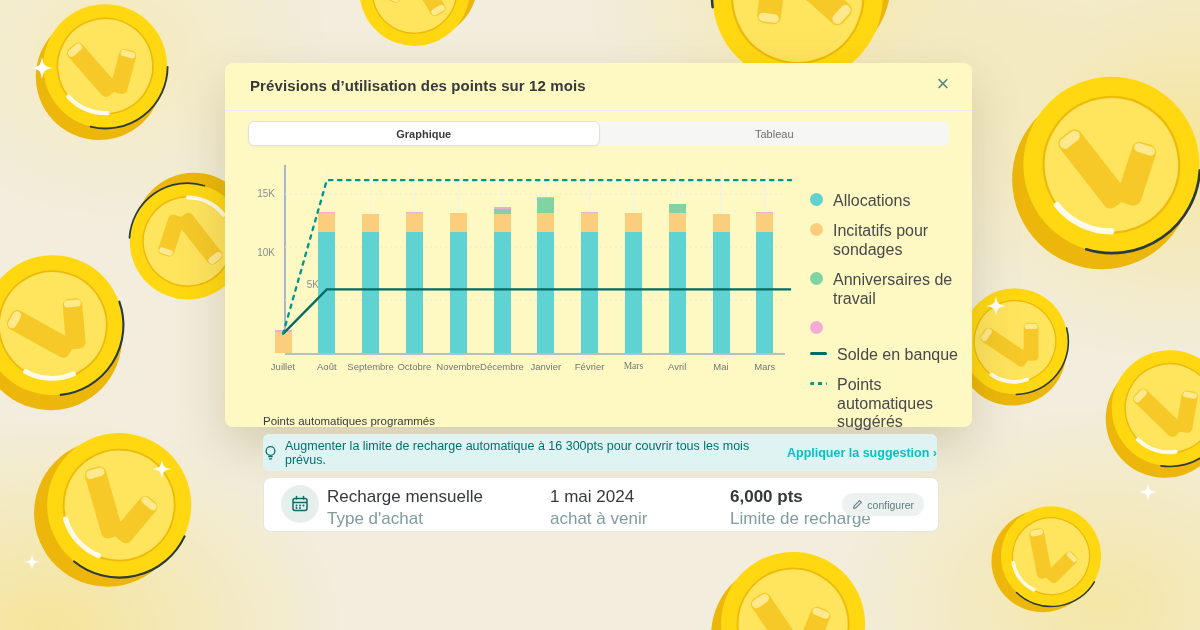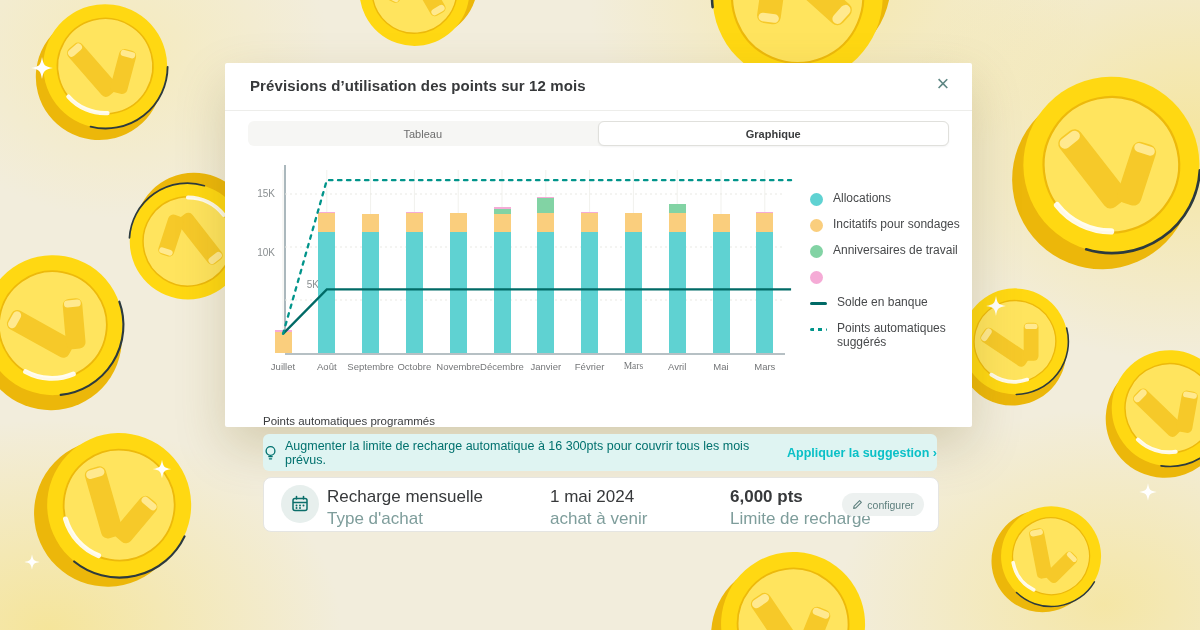--- a/index.html
+++ b/index.html
@@ -7,43 +7,43 @@
        font-family:"Liberation Sans",sans-serif;
        background:
          radial-gradient(420px 300px at 4% 100%, rgba(248,222,100,.55), rgba(248,222,100,0) 70%),
          radial-gradient(420px 320px at 99% 22%, rgba(248,222,100,.5), rgba(248,222,100,0) 70%),
          radial-gradient(360px 260px at 70% 0%, rgba(248,226,120,.45), rgba(248,226,120,0) 70%),
          radial-gradient(380px 280px at 92% 96%, rgba(248,222,100,.45), rgba(248,222,100,0) 70%),
          radial-gradient(300px 240px at 10% 8%, rgba(249,230,140,.4), rgba(249,230,140,0) 70%),
          #F2EDDC;}
   .bg-svg{position:absolute;left:0;top:0;z-index:1;}
   
-  .modal{position:absolute;left:225px;top:63px;width:747px;height:364px;background:#ffffff;
-         border-radius:2px;box-shadow:0 20px 50px rgba(110,92,20,.22);z-index:10;}
+  .modal{position:absolute;left:225px;top:63px;width:747px;height:364px;background:#fef9c3;
+         border-radius:8px;box-shadow:0 20px 50px rgba(110,92,20,.22);z-index:10;}
   .modal-header{position:absolute;left:0;top:0;right:0;height:47px;border-bottom:1px solid #EDEDEA;}
   .modal-title{position:absolute;left:25px;top:14px;font-size:15px;font-weight:700;color:#37393B;letter-spacing:.1px;}
   .close-btn{position:absolute;right:14px;top:6px;width:30px;height:30px;border:0;background:none;cursor:pointer;
              font-size:22px;font-weight:300;color:#5F8784;line-height:30px;padding:0;}
   
   .tabbar{position:absolute;left:23px;top:58px;width:701px;height:25px;background:#F6F6F4;border-radius:6px;display:flex;}
   .tab{flex:1;display:flex;align-items:center;justify-content:center;font-size:11px;color:#6D6D6D;cursor:pointer;}
   .tab.active{background:#fff;border:1px solid #E0E0DC;border-radius:6px;font-weight:700;color:#3A3C3E;box-shadow:0 1px 2px rgba(0,0,0,.05);}
   
   .chartwrap{position:absolute;left:0;top:100px;width:727px;height:215px;}
   .plot{position:absolute;left:60px;top:7px;width:500px;height:183px;}
   .yaxis{position:absolute;left:-1px;top:-5px;bottom:0;width:2px;background:#ABB8BD;}
   .xaxis{position:absolute;left:0;right:0;bottom:-2px;height:2px;background:#B6C0C4;}
   .gridsvg,.linesvg{position:absolute;left:0;top:0;overflow:visible;}
   .bar{position:absolute;bottom:0;width:17px;display:flex;flex-direction:column-reverse;z-index:2;}
   .seg{width:100%;}
   .linesvg{z-index:3;}
   .ytick{position:absolute;width:50px;text-align:right;font-size:10px;color:#8A8F91;left:0;}
   .xlab{position:absolute;top:191px;width:64px;margin-left:-32px;text-align:center;font-size:9.5px;color:#747678;}
   .legend{position:absolute;left:585px;top:29px;width:158px;display:flex;flex-direction:column;gap:12px;}
-  .lg-row{display:flex;gap:10px;align-items:flex-start;font-size:12px;color:#47494B;line-height:1.15;}
+  .lg-row{display:flex;gap:10px;align-items:flex-start;font-size:16px;color:#47494B;line-height:1.15;}
   .lg-dot{width:13px;height:13px;border-radius:50%;flex:none;margin-top:1px;}
   .lg-line{width:17px;height:3px;border-radius:2px;flex:none;margin-top:6px;}
   
   .section-heading{position:absolute;left:38px;top:352px;font-size:11.5px;color:#3A3C3E;}
   .banner{position:absolute;left:38px;top:371px;width:674px;height:37px;background:#DFF4F2;border-radius:6px;
           display:flex;align-items:center;justify-content:center;gap:7px;font-size:12.5px;color:#00716E;}
   .banner .bulb{flex:none;margin-top:1px;}
   .apply-link{color:#0AC0C7;font-weight:700;cursor:pointer;text-decoration:none;margin-left:3px;white-space:nowrap;text-align:center;}
   .apply-chev{font-weight:700;}
   .rowcard{position:absolute;left:38px;top:414px;width:674px;height:53px;background:#fff;border:1px solid #E5E5E2;border-radius:8px;}
@@ -127,22 +127,22 @@
     </g>
 </svg>
 
 <div class="modal">
   <div class="modal-header">
     <div class="modal-title">Prévisions d’utilisation des points sur 12 mois</div>
     <button class="close-btn">×</button>
   </div>
 
   <div class="tabbar">
+    <div class="tab active">Graphique</div>
     <div class="tab">Tableau</div>
-    <div class="tab active">Graphique</div>
   </div>
 
   <div class="chartwrap">
     <div id="yticks">
         <div class="ytick" style="top: 25px;">15K</div>
         <div class="ytick" style="top: 84px;">10K</div>
         <div class="ytick" style="top: 116px; margin-left: 44px;">5K</div>
       </div>
     <div class="plot" id="plot">
       <div class="yaxis"></div>

